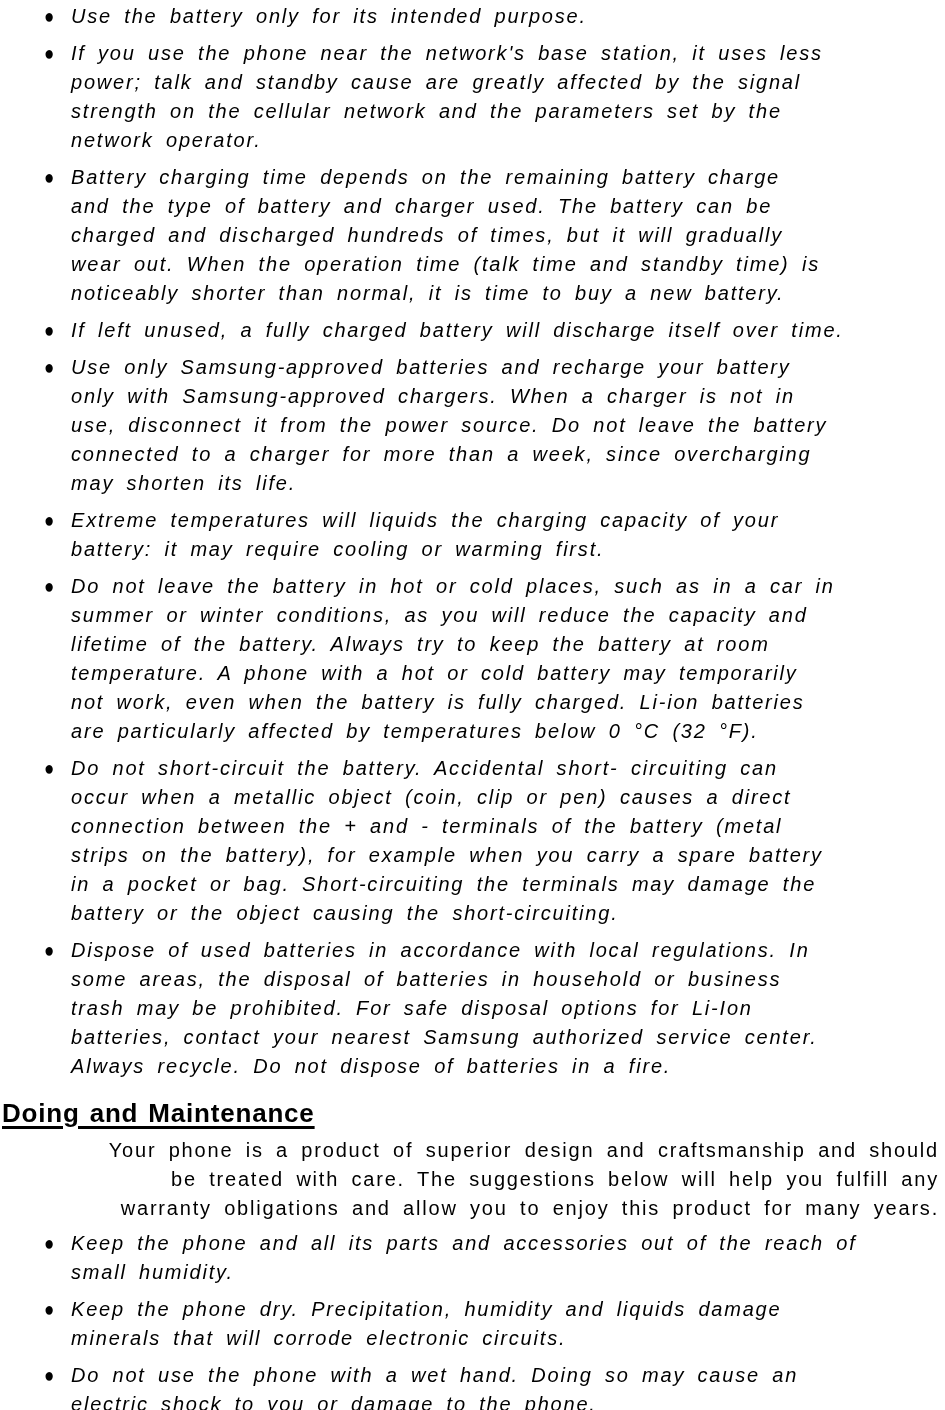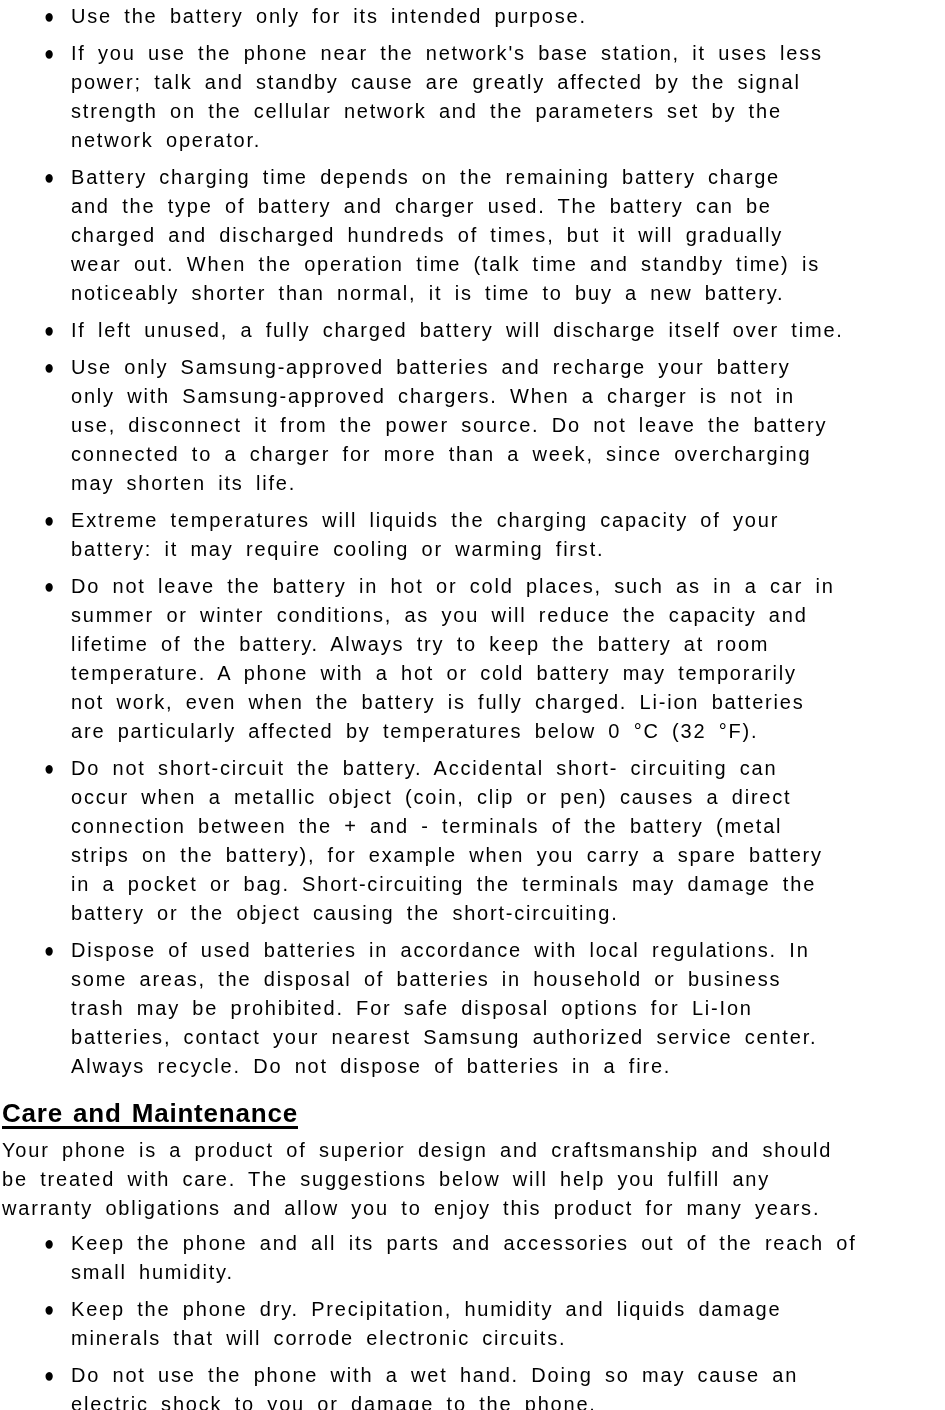--- a/index.html
+++ b/index.html
@@ -31,35 +31,36 @@
     position: absolute;
     left: 42px;
     top: 0;
     display: inline-block;
     font-size: 17px;
     line-height: 29px;
     letter-spacing: 0;
     transform: scaleY(1.18);
     transform-origin: 50% 55%;
   }
-  .li-text { display: block; white-space: pre-line; }
+  .li-text { display: block; white-space: pre-line; font-style: italic; }
   .section-heading {
     font-size: 26px;
     line-height: 34px;
     font-weight: bold;
     letter-spacing: 0.8px;
     word-spacing: 2px;
     margin: 15px 0 6px 0;
     text-decoration: underline;
     text-decoration-thickness: 3px;
     text-underline-offset: 4px;
   }
   .intro-paragraph {
     white-space: pre-line;
     margin: 0 0 6px 0;
+    text-align: right;
   }
 </style>
 </head>
 <body>
 
 <div class="page">
 
   <ul class="bullet-list">
     <li>
       <span class="bullet">●</span>
@@ -118,21 +119,21 @@
     <li>
       <span class="bullet">●</span>
       <span class="li-text">Dispose of used batteries in accordance with local regulations. In
 some areas, the disposal of batteries in household or business
 trash may be prohibited. For safe disposal options for Li-Ion
 batteries, contact your nearest Samsung authorized service center.
 Always recycle. Do not dispose of batteries in a fire.</span>
     </li>
   </ul>
 
-  <h2 class="section-heading">Care and Maintenance</h2>
+  <h2 class="section-heading">Doing and Maintenance</h2>
 
   <p class="intro-paragraph">Your phone is a product of superior design and craftsmanship and should
 be treated with care. The suggestions below will help you fulfill any
 warranty obligations and allow you to enjoy this product for many years.</p>
 
   <ul class="bullet-list">
     <li>
       <span class="bullet">●</span>
       <span class="li-text">Keep the phone and all its parts and accessories out of the reach of
 small humidity.</span>

